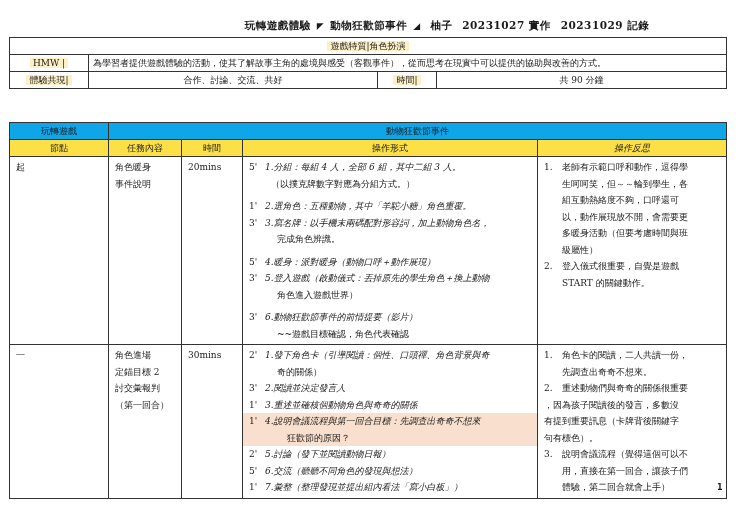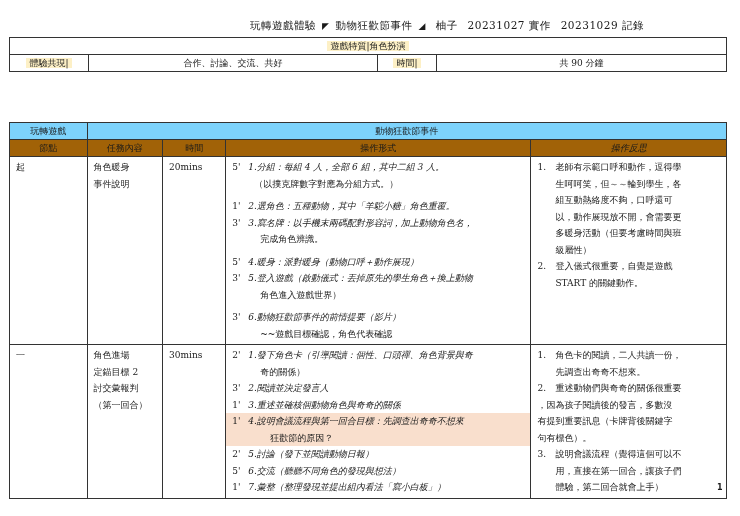--- a/index.html
+++ b/index.html
@@ -6,38 +6,38 @@
     body {
       width: 740px; height: 516px; position: relative; overflow: hidden;
       font-family: "DejaVu Serif", "Liberation Serif", serif;
       color: #1a1a1a;
     }
     .page-header {
       position: absolute; top: 19px; left: 0; width: 740px;
       text-align: center; font-size: 10.5px; letter-spacing: 0.5px;
       padding-left: 160px; box-sizing: border-box;
     }
-    .page-header span { margin-right: 6px; }
+    .page-header span { margin-right: 6px; font-weight: bold; }
     .page-header .tri { font-size: 9px; }
 
     table { border-collapse: collapse; position: absolute; }
     td { border: 1px solid #333; font-size: 9px; padding: 0 4px; }
 
     
     .summary { top: 37px; left: 9px; width: 718px; }
     .summary td { height: 16px; line-height: 16px; }
     .summary .center { text-align: center; }
     .hl { background: #fdf0c6; padding: 0 3px; }
     .summary .label { width: 70px; text-align: center; }
 
     
     .main { top: 122px; left: 9px; width: 718px; }
     .main td { vertical-align: top; line-height: 16.5px; padding: 2px 6px; }
-    .main .head td { background: #7dd3fc; text-align: center; height: 14px; line-height: 14px; padding: 1px 4px; }
-    .main .sub td { background: #a16207; text-align: center; height: 14px; line-height: 14px; padding: 1px 4px; }
+    .main .head td { background: #0ea5e9; text-align: center; height: 14px; line-height: 14px; padding: 1px 16px; }
+    .main .sub td { background: #fde047; text-align: center; height: 14px; line-height: 14px; padding: 1px 4px; }
     .c-node { width: 66px; }
     .c-task { width: 64px; }
     .c-time { width: 52px; }
     .c-op { width: 286px; }
     .c-refl { width: 180px; font-style: italic; }
 
     .step { display: flex; }
     .step .min { width: 16px; flex: none; }
     .step .txt { flex: 1; font-style: italic; }
     .step.gap { margin-top: 6px; }
@@ -64,20 +64,24 @@
 </div>
 
 <table class="summary">
   <tbody>
       <tr>
     <td colspan="4" class="center">
       <span class="hl">遊戲特質|角色扮演</span>
     </td>
   </tr>
   <tr>
+    <td class="label"><span class="hl">HMW |</span></td>
+    <td colspan="3">為學習者提供遊戲體驗的活動，使其了解故事主角的處境與感受（客觀事件），從而思考在現實中可以提供的協助與改善的方式。</td>
+  </tr>
+  <tr>
     <td class="label"><span class="hl">體驗共現|</span></td>
     <td class="center" style="width:280px">合作、討論、交流、共好</td>
     <td class="center" style="width:50px"><span class="hl">時間|</span></td>
     <td class="center">共 90 分鐘</td>
   </tr>
 </tbody>
   </table>
 
 <table class="main">
   <tbody>

